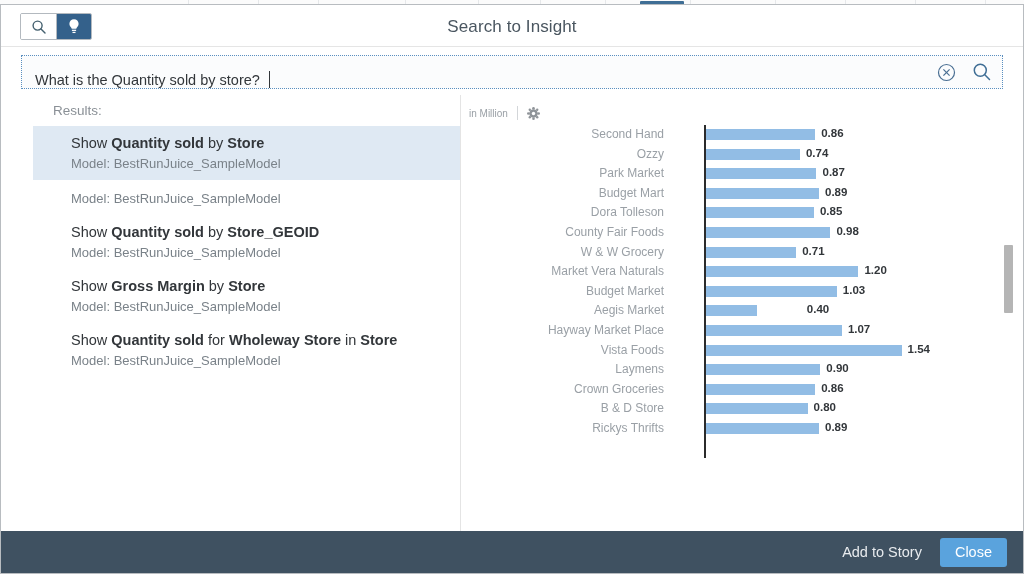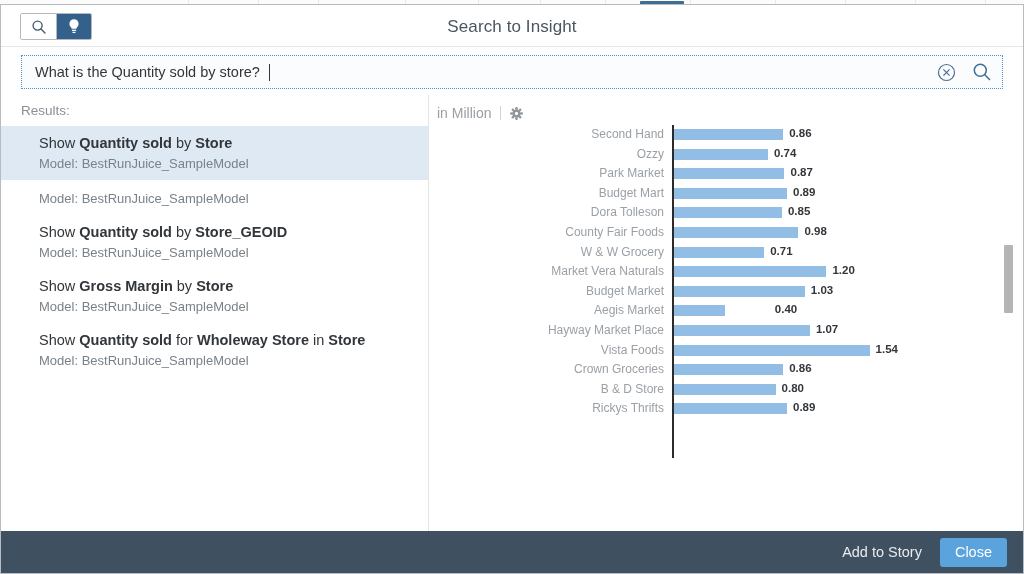--- a/index.html
+++ b/index.html
@@ -53,38 +53,38 @@
   .dlg-title {
     position: absolute; left: 0; right: 0; top: 12px;
     text-align: center; font-size: 17px; color: #4a5660; letter-spacing: .1px;
   }
 
   
   .search-wrap { flex: 0 0 48px; padding: 8px 20px 6px 20px; background: #fff; }
   .search-box {
     position: relative; height: 34px;
     border: 1px dotted #5a8fc0; background: #fbfcfd;
-    display: flex; align-items: center;
+    display: flex; align-items: flex-end;
   }
   .search-text {
     font-size: 14.5px; color: #32363a; padding-left: 13px;
     display: flex; align-items: center;
   }
   .caret {
     display: inline-block; width: 1px; height: 17px; background: #32363a;
     margin-left: 9px;
   }
   .search-actions {
     position: absolute; right: 10px; top: 0; height: 100%;
     display: flex; align-items: center; gap: 16px;
   }
   .ico-btn { cursor: pointer; display: flex; align-items: center; justify-content: center; }
 
   
-  .dlg-body { flex: 1 1 auto; display: flex; min-height: 0; background: #fff; }
+  .dlg-body { flex: 1 1 auto; display: flex; min-height: 0; background: #fff; margin-left: 32px; }
 
   
   .results-pane {
     width: 428px; flex: 0 0 428px; border-right: 1px solid #e4e4e4;
     padding-top: 8px; overflow: hidden;
   }
   .results-label {
     font-size: 13.5px; color: #8a9096; padding: 0 0 8px 20px;
   }
   .result-item { padding: 8px 22px 9px 38px; cursor: pointer; }
@@ -92,21 +92,21 @@
   .result-title { font-size: 14.5px; color: #32363a; line-height: 19px; }
   .result-title b { font-weight: bold; }
   .result-model { font-size: 13px; color: #7a8289; margin-top: 3px; }
 
   
   .chart-pane { flex: 1 1 auto; position: relative; overflow: hidden; }
   .unit-row {
     display: flex; align-items: center; gap: 9px;
     padding: 10px 0 0 8px; height: 26px;
   }
-  .unit-label { font-size: 14px; color: #9aa0a6; }
+  .unit-label { font-size: 10px; color: #9aa0a6; }
   .unit-div { width: 1px; height: 14px; background: #d3d6d9; }
 
   .plot { position: relative; margin-top: 4px; }
   .bar-row { position: relative; height: 19.6px; }
   .cat-label {
     position: absolute; right: 359px; top: 2px;
     font-size: 12px; color: #9aa0a6; white-space: nowrap;
   }
   .axis-line {
     position: absolute; left: 243px; top: 0; width: 2px; background: #2b2b2b;
@@ -321,20 +321,25 @@
               <div class="cat-label">Hayway Market Place</div>
               <div class="bar" style="width: 135.89px; background: rgb(146, 189, 229);"></div>
               <div class="bar-val" style="left: 386.89px;">1.07</div>
             </div>
             <div class="bar-row">
               <div class="cat-label">Vista Foods</div>
               <div class="bar" style="width: 195.58px; background: rgb(146, 189, 229);"></div>
               <div class="bar-val" style="left: 446.58px;">1.54</div>
             </div>
             <div class="bar-row">
+              <div class="cat-label">Laymens</div>
+              <div class="bar" style="width: 114.3px; background: rgb(146, 189, 229);"></div>
+              <div class="bar-val" style="left: 365.3px;">0.90</div>
+            </div>
+            <div class="bar-row">
               <div class="cat-label">Crown Groceries</div>
               <div class="bar" style="width: 109.22px; background: rgb(146, 189, 229);"></div>
               <div class="bar-val" style="left: 360.22px;">0.86</div>
             </div>
             <div class="bar-row">
               <div class="cat-label">B &amp; D Store</div>
               <div class="bar" style="width: 101.6px; background: rgb(146, 189, 229);"></div>
               <div class="bar-val" style="left: 352.6px;">0.80</div>
             </div>
             <div class="bar-row">

